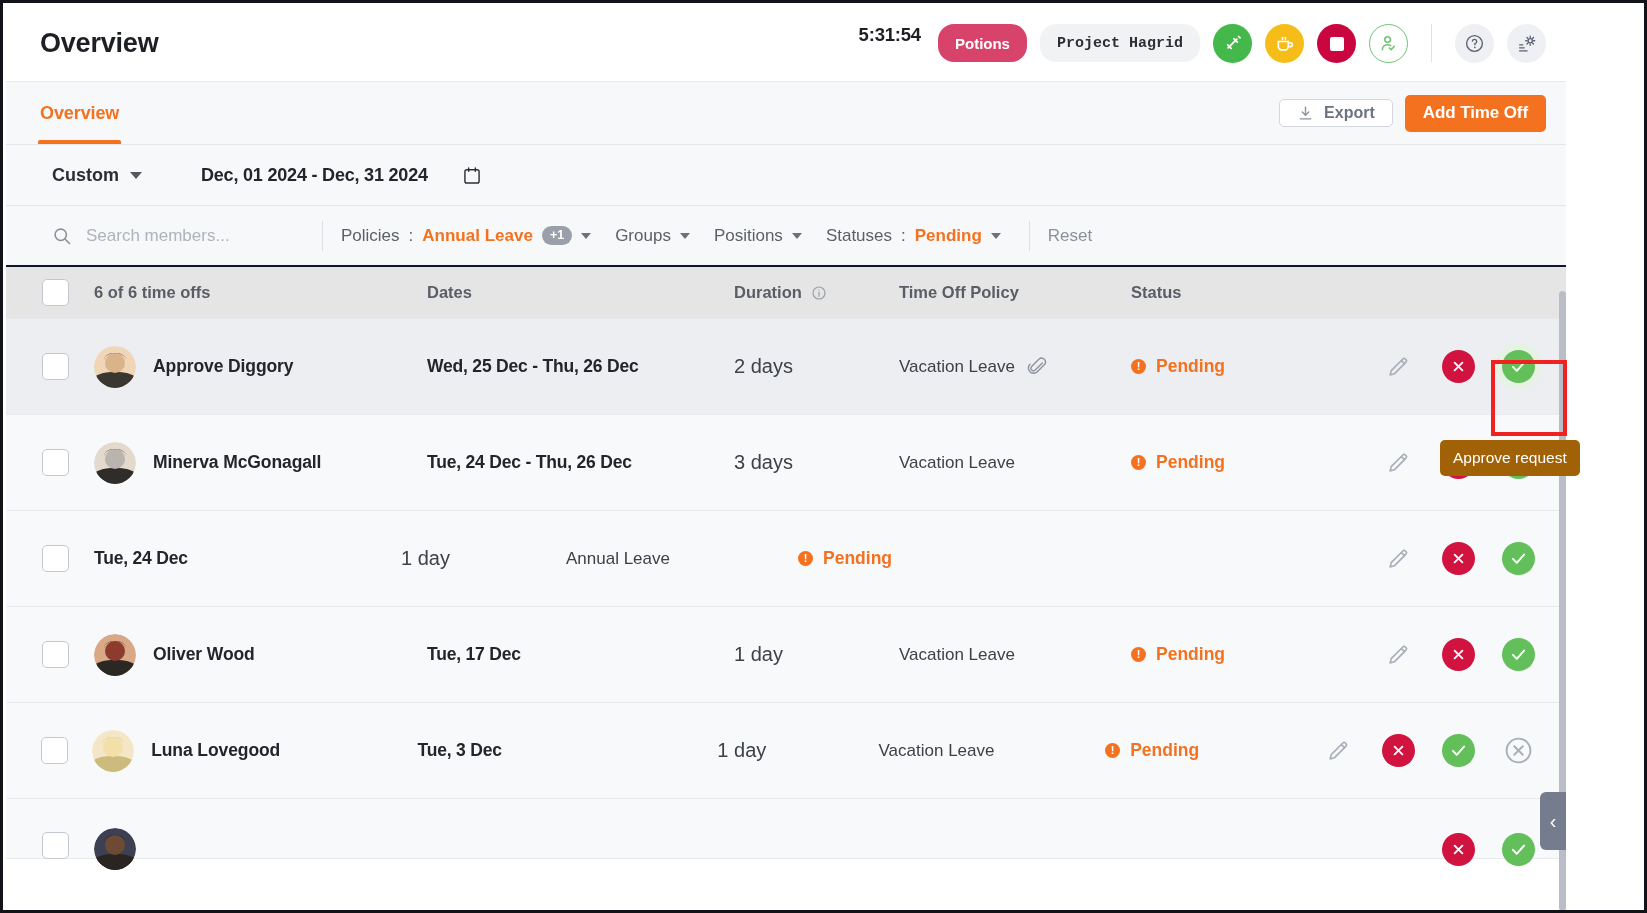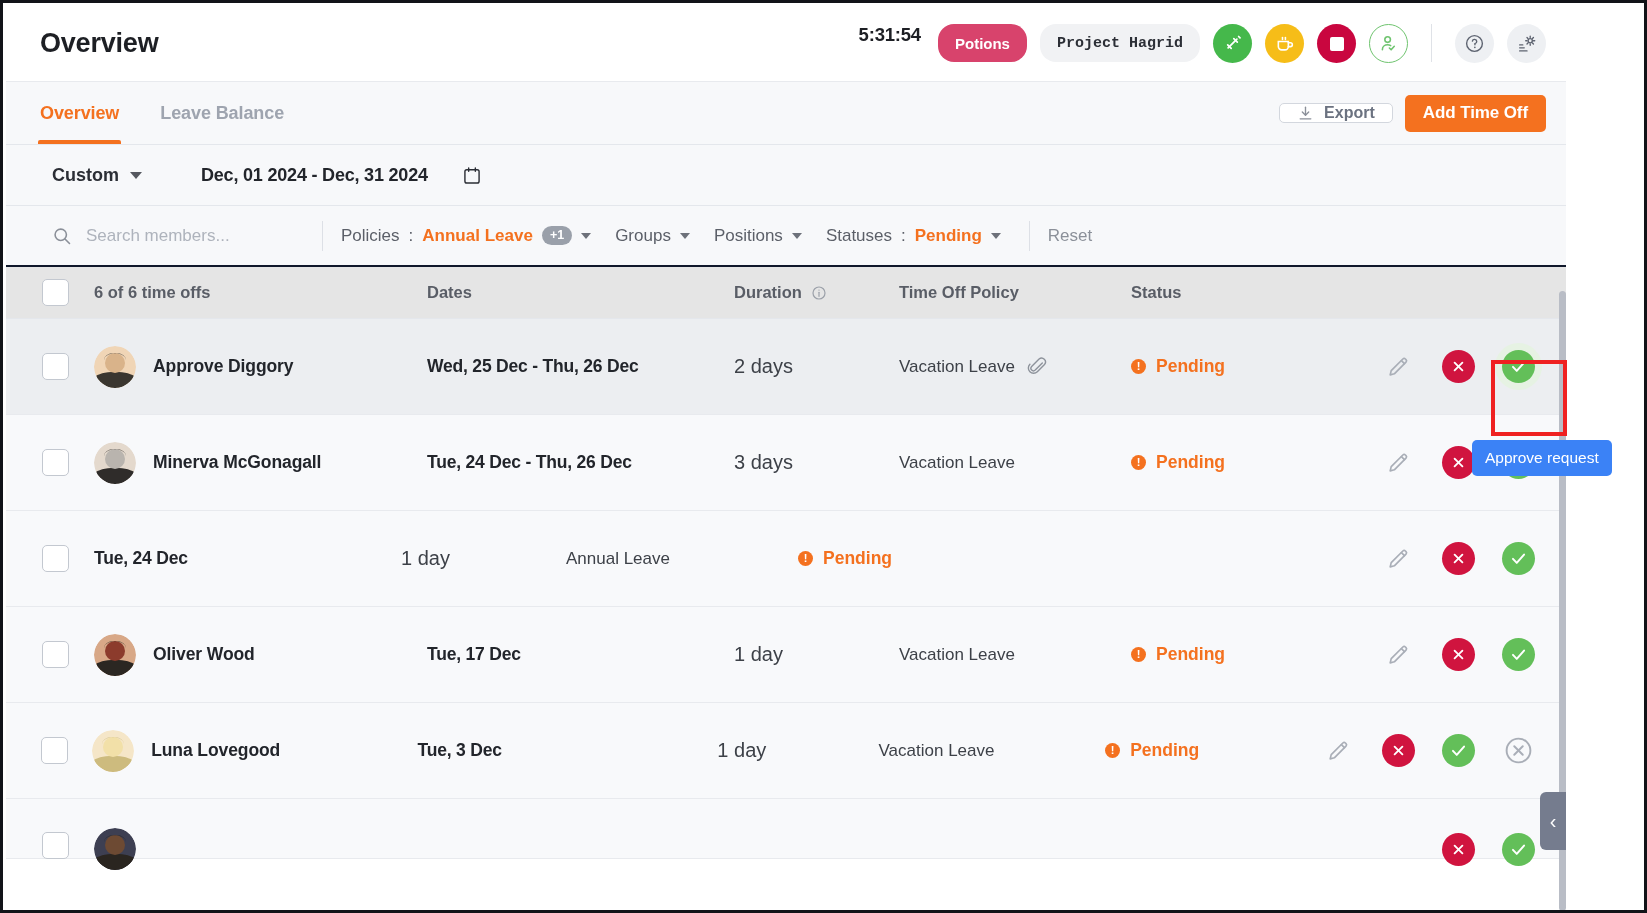--- a/index.html
+++ b/index.html
@@ -76,21 +76,21 @@
     margin-right: 41px; cursor: pointer; position: relative;
     letter-spacing: -0.1px;
   }
   .tab.active { color: #f4711f; }
   .tab.active::after {
     content: ""; position: absolute; left: -2px; right: -2px; bottom: 0;
     height: 4px; background: #f4711f; border-radius: 2px 2px 0 0;
   }
   .tabs-actions { margin-left: auto; display: flex; align-items: center; gap: 12px; }
   .btn-export {
-    height: 20px; display: flex; align-items: center; gap: 10px;
+    height: 28px; display: flex; align-items: center; gap: 10px;
     padding: 0 17px; border: 1px solid #d3d7de; border-radius: 5px;
     background: #fff; color: #6b7280; font-size: 16px; font-weight: 600;
     cursor: pointer;
   }
   .btn-primary {
     height: 37px; display: flex; align-items: center;
     padding: 0 18px; border-radius: 5px;
     background: #f4711f; color: #fff; font-size: 17px; font-weight: 700;
     cursor: pointer; letter-spacing: -0.1px;
   }
@@ -207,23 +207,23 @@
     background: #e6f2e3;
   }
   .approve-wrap .act-btn { position: relative; z-index: 2; }
   .hl-box {
     position: absolute; border: 4px solid #ef2121;
     left: 1488px; top: 357px; width: 76px; height: 76px;
     z-index: 40; pointer-events: none;
   }
   .tooltip {
     position: absolute; left: 1437px; top: 437px;
-    background: #3b82f6; color: #fff;
+    background: #a16207; color: #fff;
     font-size: 15.5px; padding: 9px 13px; border-radius: 5px;
-    white-space: nowrap; z-index: 45; margin-left: 32px;
+    white-space: nowrap; z-index: 45;
   }
   .collapse-handle {
     position: absolute; right: 0; top: 786px;
     width: 26px; height: 58px;
     background: #757c8e; border-radius: 6px 0 0 6px;
     display: flex; align-items: center; justify-content: center;
     color: #fff; font-size: 20px; cursor: pointer; z-index: 30;
   }
   .scrollbar {
     position: absolute; right: 0; top: 285px; width: 7px; height: 620px;
@@ -290,23 +290,20 @@
           <path d="M4 19.5 h8 M4 16.2 h5 M4 13 h3.4"></path>
         </svg>
       </div>
     </div>
   </div>
 
   <div class="tabsrow">
     <div class="tab active">
       <span>Overview</span>
     </div>
-    <div class="tab">
-      <span>Leave Balance</span>
-    </div>
 
     <div class="tabs-actions">
       <div class="btn-export">
         <span>
           <svg width="17" height="17" viewBox="0 0 24 24" fill="none" stroke="#8b9099" stroke-width="1.9" stroke-linecap="round" stroke-linejoin="round">
             <path d="M12 3 v11"></path>
                 <path d="M7.5 10 l4.5 4.5 l4.5 -4.5"></path>
                 <path d="M4.5 19.5 h15"></path>
           </svg>
         </span>

